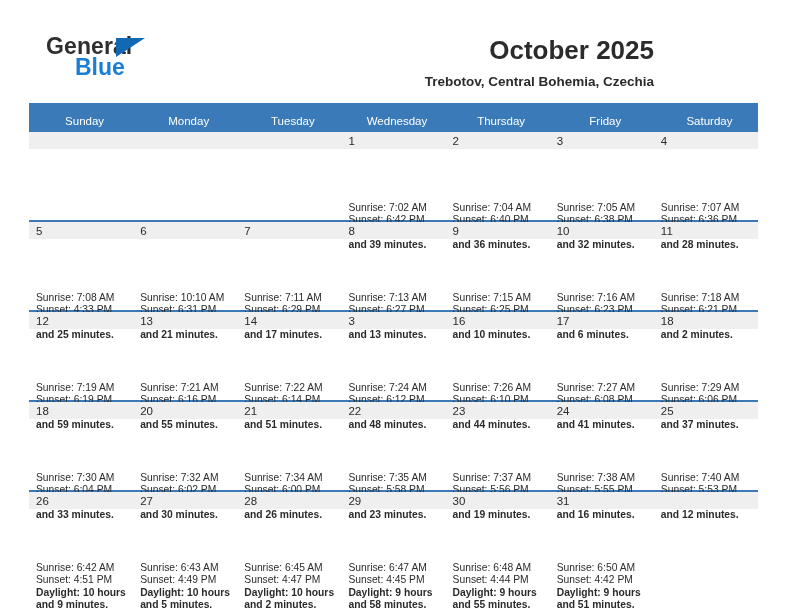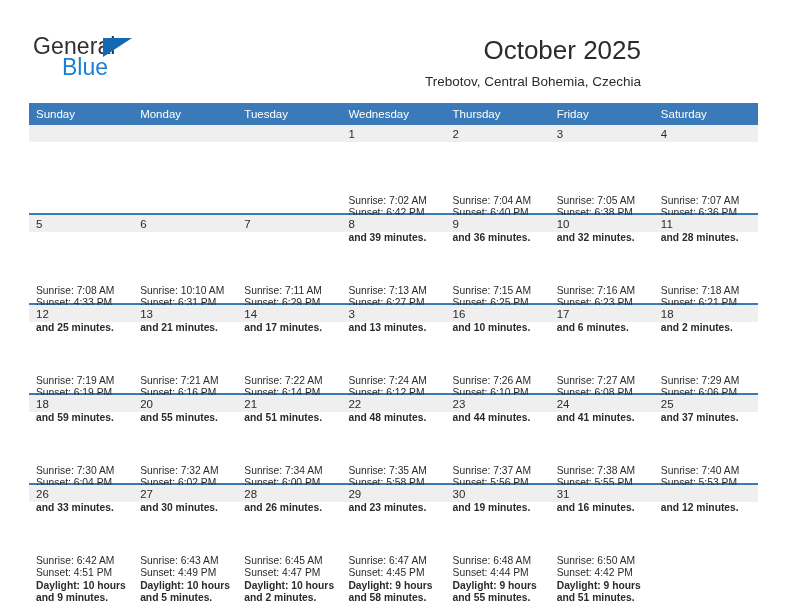--- a/index.html
+++ b/index.html
@@ -17,24 +17,25 @@
   .page {
     position: relative;
     width: 792px;
     height: 612px;
     box-sizing: border-box;
   }
 
   
   .top-bar {
     position: absolute;
-    left: 0;
+    left: 13px;
     top: 0;
     width: 676px;
     height: 103px;
+    font-weight: bold;
   }
   .logo {
     position: absolute;
     left: 33px;
     top: 33px;
     width: 180px;
     height: 50px;
   }
   .logo-general {
     position: absolute;
@@ -93,22 +94,22 @@
     border-collapse: collapse;
     table-layout: fixed;
   }
   .calendar col { width: 104.14px; }
 
   .dow-row th {
     background: #3a7ab8;
     color: #ffffff;
     font-size: 11.5px;
     font-weight: normal;
-    text-align: left;
-    padding: 5px 0 5px 7px;
+    text-align: center;
+    padding: 12px 0 5px 7px;
     height: 21px;
     box-sizing: border-box;
     vertical-align: middle;
   }
 
   .week-row td {
     vertical-align: top;
     padding: 0;
     border-top: 2px solid #3a7ab8;
     background: #ffffff;

